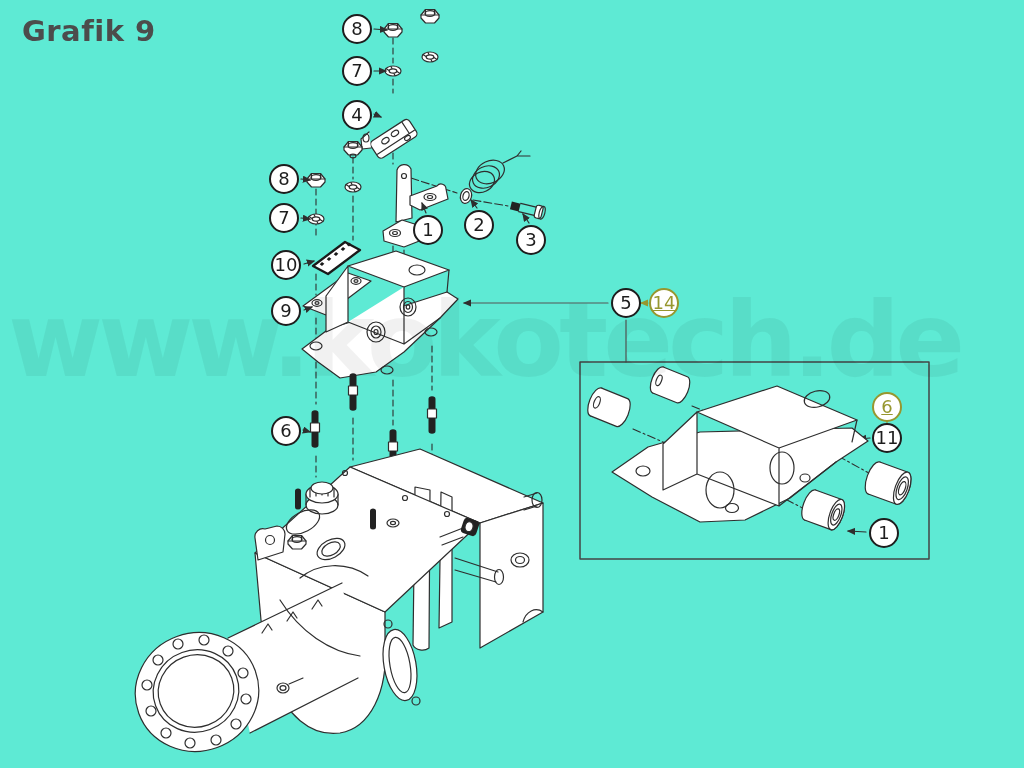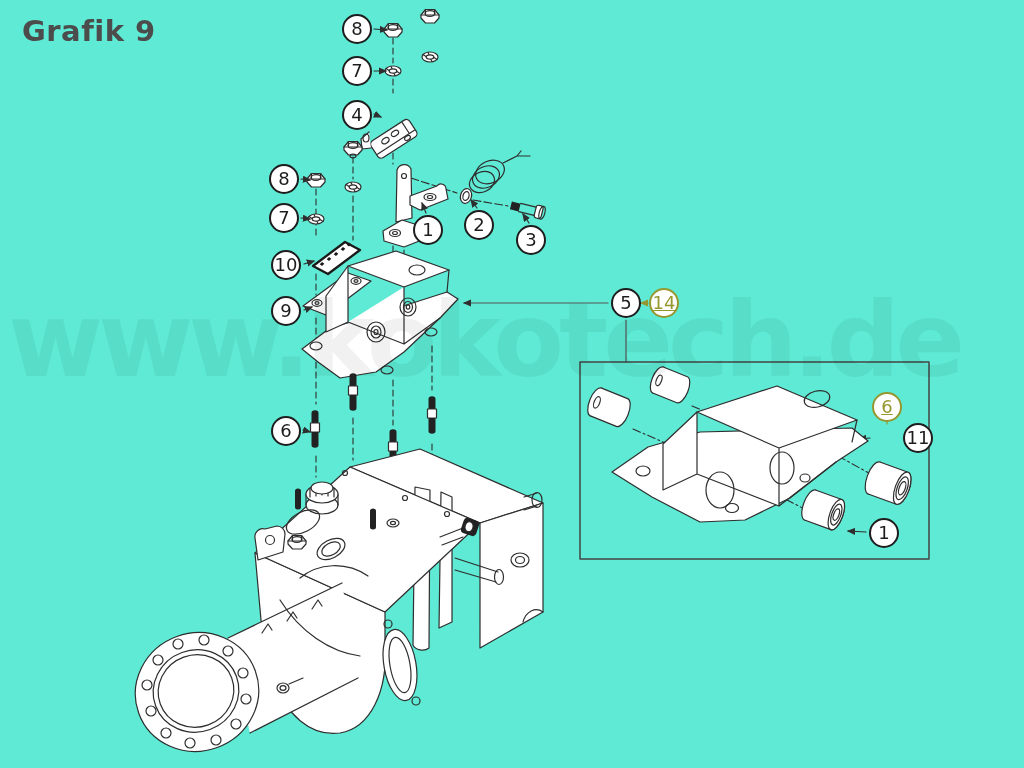--- a/index.html
+++ b/index.html
@@ -316,17 +316,17 @@
   <div class="callout" style="left:284px;top:218px">7</div>
   <div class="callout" style="left:286px;top:265px">10</div>
   <div class="callout" style="left:286px;top:311px">9</div>
   <div class="callout" style="left:428px;top:230px">1</div>
   <div class="callout" style="left:479px;top:225px">2</div>
   <div class="callout" style="left:531px;top:240px">3</div>
   <div class="callout" style="left:626px;top:303px">5</div>
   <div class="callout olive" style="left:664px;top:303px">14</div>
   <div class="callout" style="left:286px;top:431px">6</div>
   <div class="callout olive" style="left:887px;top:407px">6</div>
-  <div class="callout" style="left:918px;top:438px">11</div>
+  <div class="callout" style="left:887px;top:438px">11</div>
   <div class="callout" style="left:884px;top:533px">1</div>
 
   <div class="watermark">www.kokotech.de</div>
 </div>
 
 </body></html>

